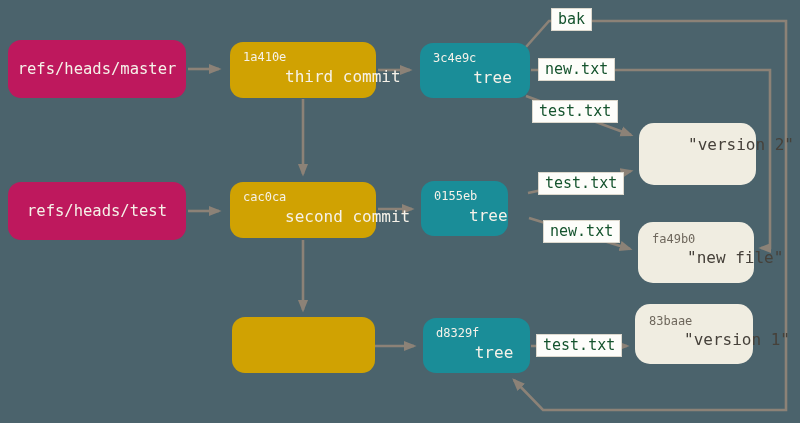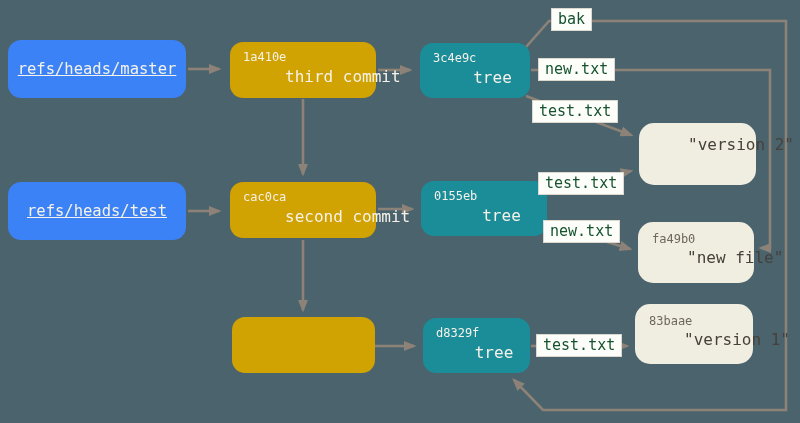--- a/index.html
+++ b/index.html
@@ -11,23 +11,23 @@
     font-family:"DejaVu Sans Mono","Liberation Mono",monospace;
   }
   svg.edges{position:absolute;left:0;top:0;width:800px;height:423px;}
   .edge{stroke:#8c8277;stroke-width:2.6;fill:none;}
 
   .node{position:absolute;box-sizing:border-box;}
   .node .hash{display:block;font-size:12px;line-height:14px;}
   .node .title{display:block;font-size:16px;line-height:19px;white-space:pre;margin-left:35px;}
 
   .ref{
-    background:#3b82f6;border-radius:13px;
+    background:#be185d;border-radius:13px;
     display:flex;align-items:center;justify-content:center;
-    color:#f6f2e9;font-size:15.5px;text-decoration:underline;
+    color:#f6f2e9;font-size:15.5px;
   }
   .commit{
     background:#d0a202;border-radius:13px;
     color:#f6f2e9;padding:8px 0 0 13px;
   }
   .commit .title{padding-left:7px;margin-top:3px;}
   .tree{
     background:#1a8d98;border-radius:13px;
     color:#f6f2e9;padding:8px 0 0 13px;
   }
@@ -49,21 +49,21 @@
     white-space:pre;
   }
 
   
   #ref-master{left:8px;top:40px;width:178px;height:58px;}
   #ref-test{left:8px;top:182px;width:178px;height:58px;}
   #commit-third{left:230px;top:42px;width:146px;height:56px;}
   #commit-second{left:230px;top:182px;width:146px;height:56px;}
   #commit-first{left:232px;top:317px;width:143px;height:56px;}
   #tree-third{left:420px;top:43px;width:110px;height:55px;}
-  #tree-second{left:421px;top:181px;width:126px;height:55px;}
+  #tree-second{left:421px;top:181px;width:87px;height:55px;}
   #tree-first{left:423px;top:318px;width:107px;height:55px;}
   #blob-version2{left:639px;top:123px;width:117px;height:62px;}
   #blob-newfile{left:638px;top:222px;width:116px;height:61px;}
   #blob-version1{left:635px;top:304px;width:118px;height:60px;}
 
   
   #lbl-bak{left:551px;top:8px;}
   #lbl-new-r1{left:538px;top:58px;}
   #lbl-test-r1{left:532px;top:100px;}
   #lbl-test-r2{left:538px;top:172px;}

